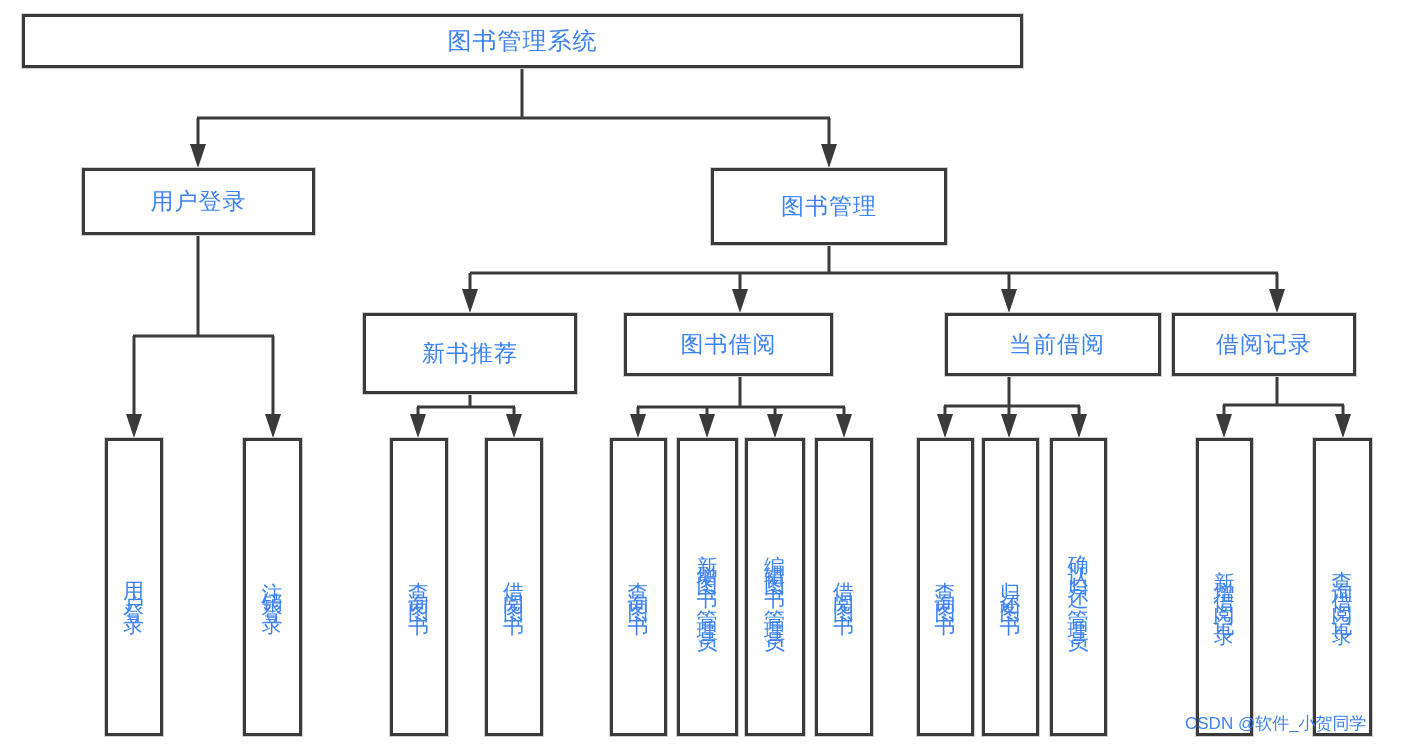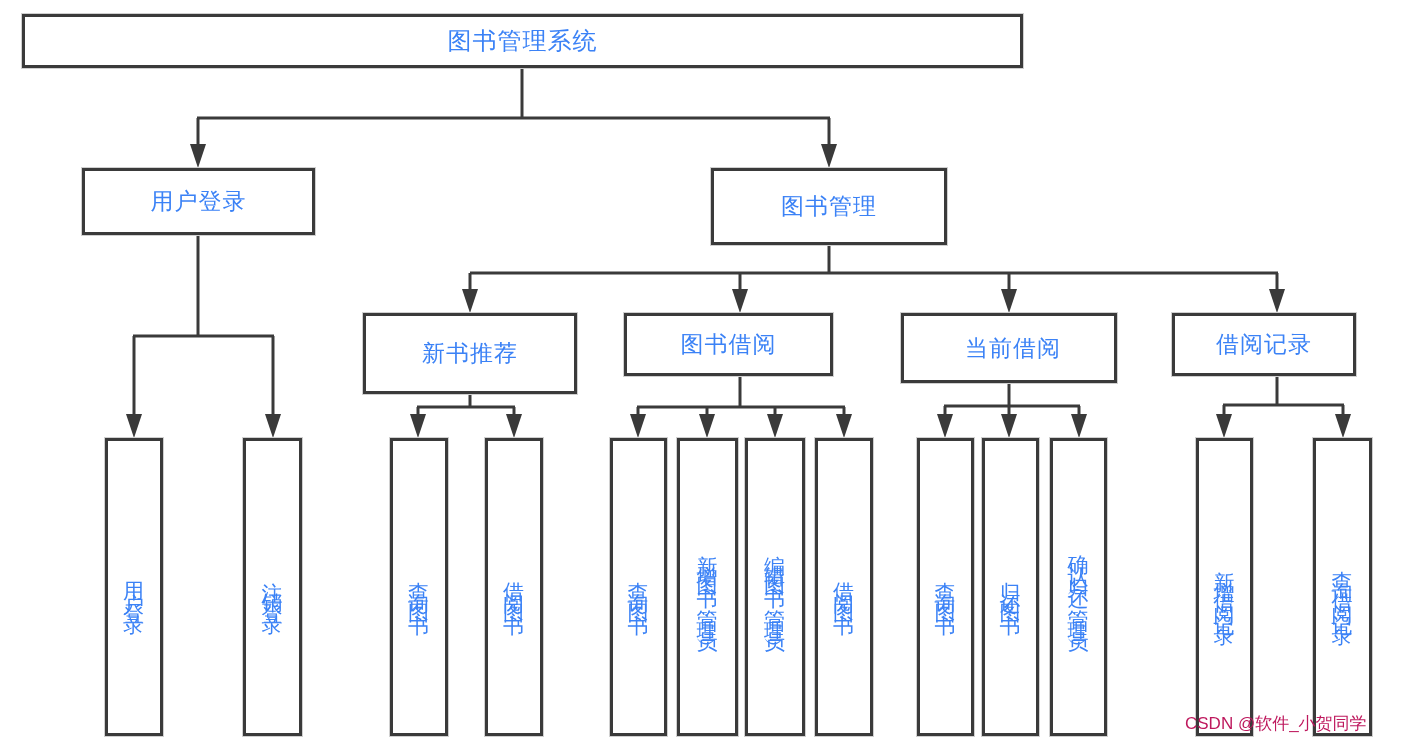--- a/index.html
+++ b/index.html
@@ -33,21 +33,21 @@
     align-items: center;
     justify-content: center;
     color: #3b82f6;
   }
   .h-box { font-size: 23px; letter-spacing: 1px; }
   #n-root { left: 22px;  top: 14px;  width: 1001px; height: 54px;  font-size: 24px; }
   #n-user-login { left: 82px;  top: 168px; width: 233px; height: 67px; }
   #n-book-mgmt { left: 711px; top: 168px; width: 236px; height: 77px; }
   #n-new-books { left: 363px;  top: 313px; width: 214px; height: 81px; }
   #n-borrow    { left: 624px;  top: 313px; width: 209px; height: 63px; }
-  #n-current   { left: 901px;  top: 313px; width: 216px; height: 70px; padding-left: 8px; }
+  #n-current   { left: 945px;  top: 313px; width: 216px; height: 63px; padding-left: 8px; }
   #n-records   { left: 1172px; top: 313px; width: 184px; height: 63px; }
   .v-box {
     top: 438px;
     height: 298px;
     writing-mode: vertical-rl;
     text-orientation: mixed;
     font-size: 21px;
     letter-spacing: 11px;
     line-height: 1;
   }
@@ -62,21 +62,21 @@
   #n-cb1 { left: 917px;  width: 57px; }
   #n-cb2 { left: 982px;  width: 57px; }
   #n-cb3 { left: 1050px; width: 57px; }
   #n-rc1 { left: 1196px; width: 57px; }
   #n-rc2 { left: 1313px; width: 59px; }
   #watermark {
     position: absolute;
     left: 1185px;
     top: 712px;
     font-size: 17px;
-    color: #be185d;
+    color: #3b82f6;
     white-space: nowrap;
   }
 </style>
 </head>
 <body>
 
 <div id="canvas">
 
   <svg id="connector-layer" width="1405" height="747" viewBox="0 0 1405 747">
 

